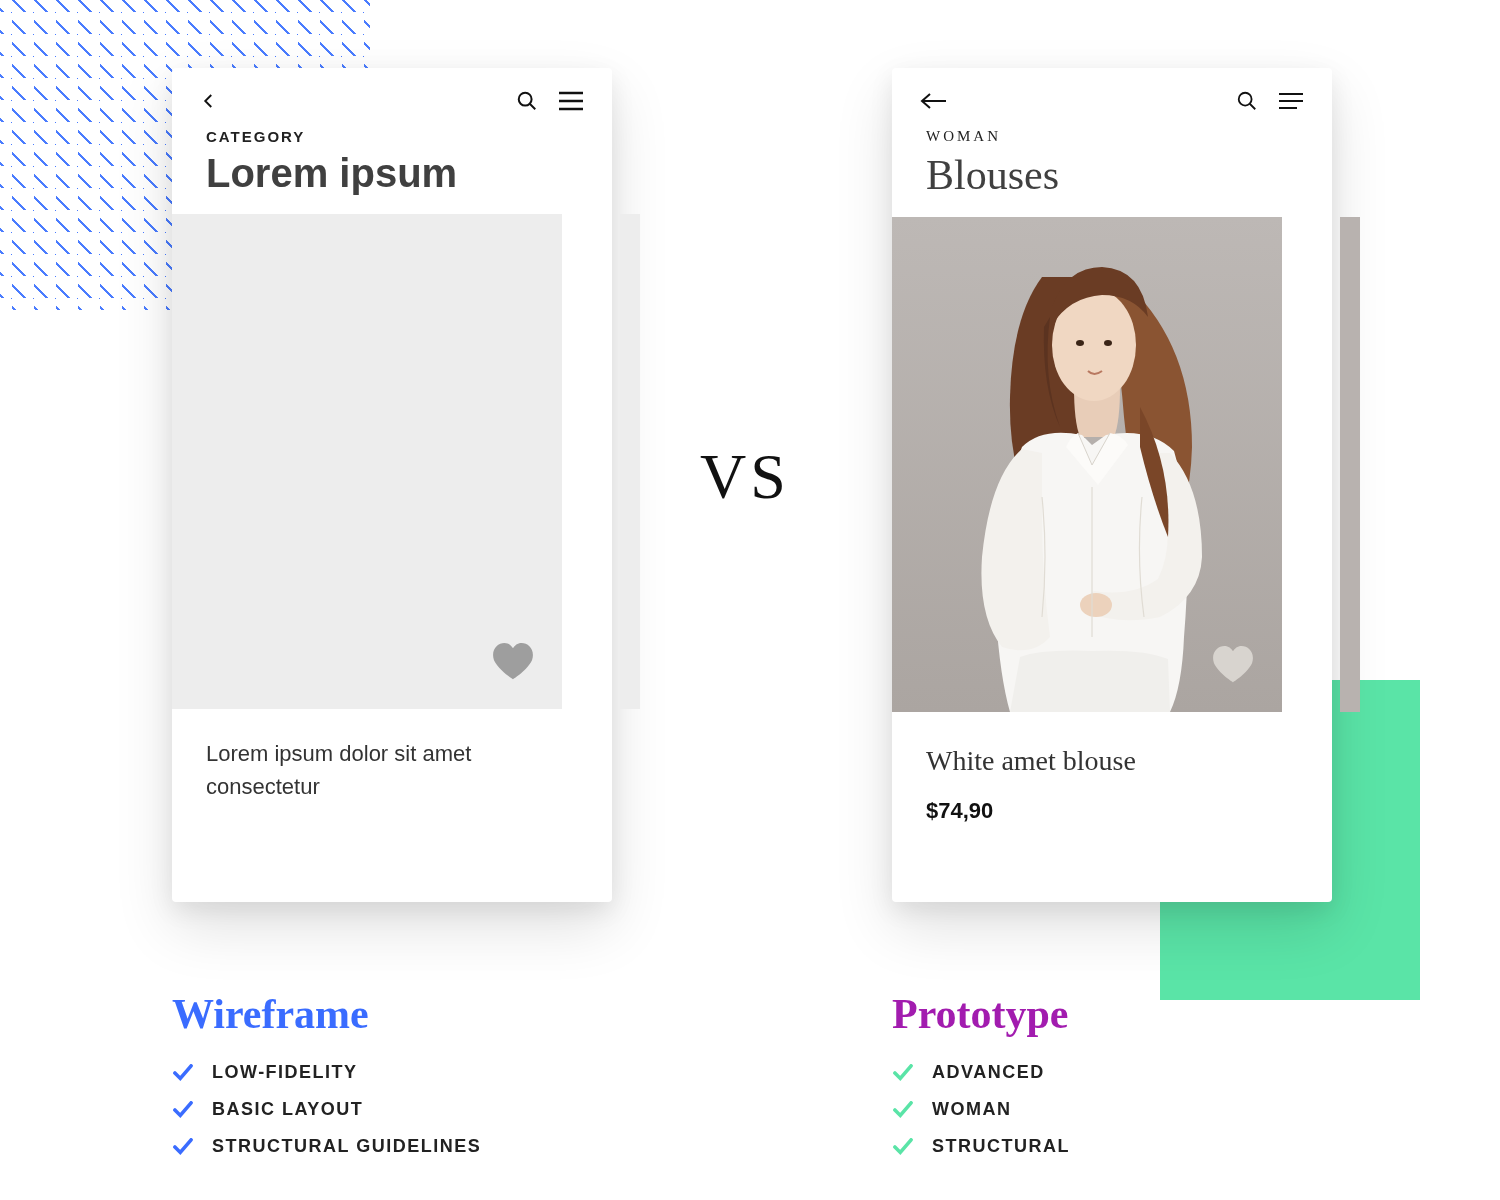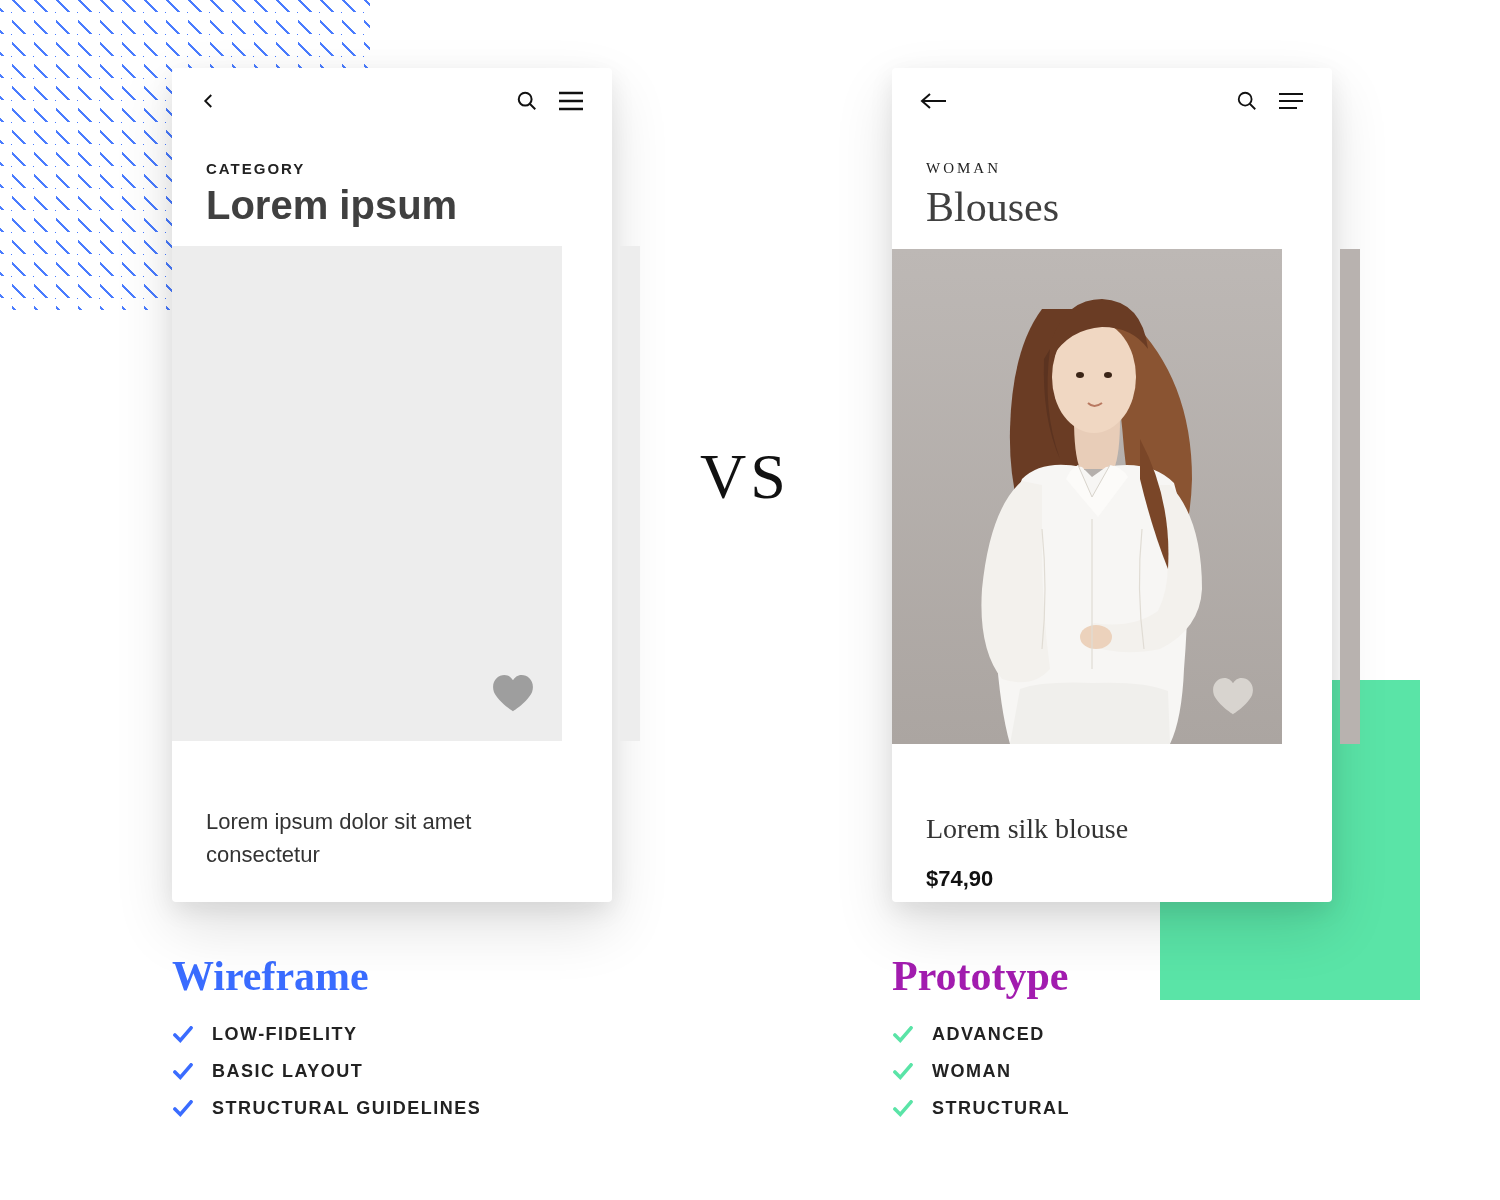--- a/index.html
+++ b/index.html
@@ -44,21 +44,21 @@
     border-radius: 4px;
     box-shadow: 0 25px 60px rgba(0,0,0,0.12), 0 8px 24px rgba(0,0,0,0.08);
     z-index: 2;
   }
   .phone.left { top: 68px; left: 172px; height: 834px;}
   .phone.right { top: 68px; left: 892px; height: 834px;}
 
   .topbar { display: flex; align-items: center; justify-content: space-between; padding: 22px 28px 10px; }
   .topbar .icons { display: flex; gap: 20px; align-items: center; }
 
-  .header { padding: 6px 34px 18px; margin-top: 32px; }
+  .header { padding: 6px 34px 18px; }
   .eyebrow { font-size: 15px; letter-spacing: 2px; font-weight: 700; color: #222; }
   .eyebrow.serif { font-family: 'Times New Roman', Georgia, serif; letter-spacing: 3px; font-weight: 400; }
   .title { font-size: 40px; font-weight: 600; color: #404040; margin-top: 6px; }
   .title.serif { font-family: Liberation Serif, serif; font-weight: 400; font-size: 42px; }
 
   .card-area { padding: 0; position: relative; }
   .img-box {
     width: 390px;
     height: 495px;
     margin-left: 0;
@@ -75,40 +75,40 @@
     background: #ededed;
   }
   .phone.right .peek { background: #b8b2af; }
 
   .heart {
     position: absolute;
     bottom: 28px;
     right: 28px;
   }
 
-  .product-info { padding: 28px 34px 36px; margin-top: 36px; }
+  .product-info { padding: 28px 34px 36px; }
   .prod-name { font-size: 22px; color: #333; line-height: 1.5; }
   .prod-name.serif { font-family: 'Times New Roman', Georgia, serif; font-size: 28px; }
   .price { font-size: 22px; font-weight: 700; color: #111; margin-top: 16px; }
 
   .vs {
     position: absolute;
     top: 440px;
     left: 700px;
     font-family: 'Times New Roman', Georgia, serif;
     font-size: 64px;
     font-weight: 400;
     color: #111;
     letter-spacing: 4px;
     z-index: 3;
   }
 
   .section {
     position: absolute;
-    top: 952px;
+    top: 990px;
   }
   .section.left { left: 172px; }
   .section.right { left: 892px; }
   .section-title {
     font-family: 'Times New Roman', Georgia, serif;
     font-size: 42px;
     font-weight: 700;
     margin-bottom: 24px;
   }
   .section.left .section-title { color: #3a6cff; }
@@ -216,21 +216,21 @@
           <path d="M248 190 Q280 250 276 320 Q260 280 248 230 Z" fill="#7a4628"></path>
         </svg>
       </div>
       <svg class="heart" width="42" height="38" viewBox="0 0 24 22" fill="#d8d4cf">
           <path d="M12 21s-8.5-5.4-11-11C-1 4 3 0 7 0c2.5 0 4 1.5 5 3 1-1.5 2.5-3 5-3 4 0 8 4 6 10-2.5 5.6-11 11-11 11z"></path>
         </svg>
     </div>
     <div class="peek"></div>
   </div>
   <div class="product-info">
-    <div class="prod-name serif">Lorem silk blouse</div>
+    <div class="prod-name serif">White amet blouse</div>
     <div class="price">$74,90</div>
   </div>
 </div>
 
 <div class="vs">VS</div>
 
 <div class="section left">
   <div class="section-title">Wireframe</div>
   <div class="check-item">
     <svg width="22" height="18" viewBox="0 0 24 20" fill="none" stroke="#3a6cff" stroke-width="4" stroke-linecap="round">

